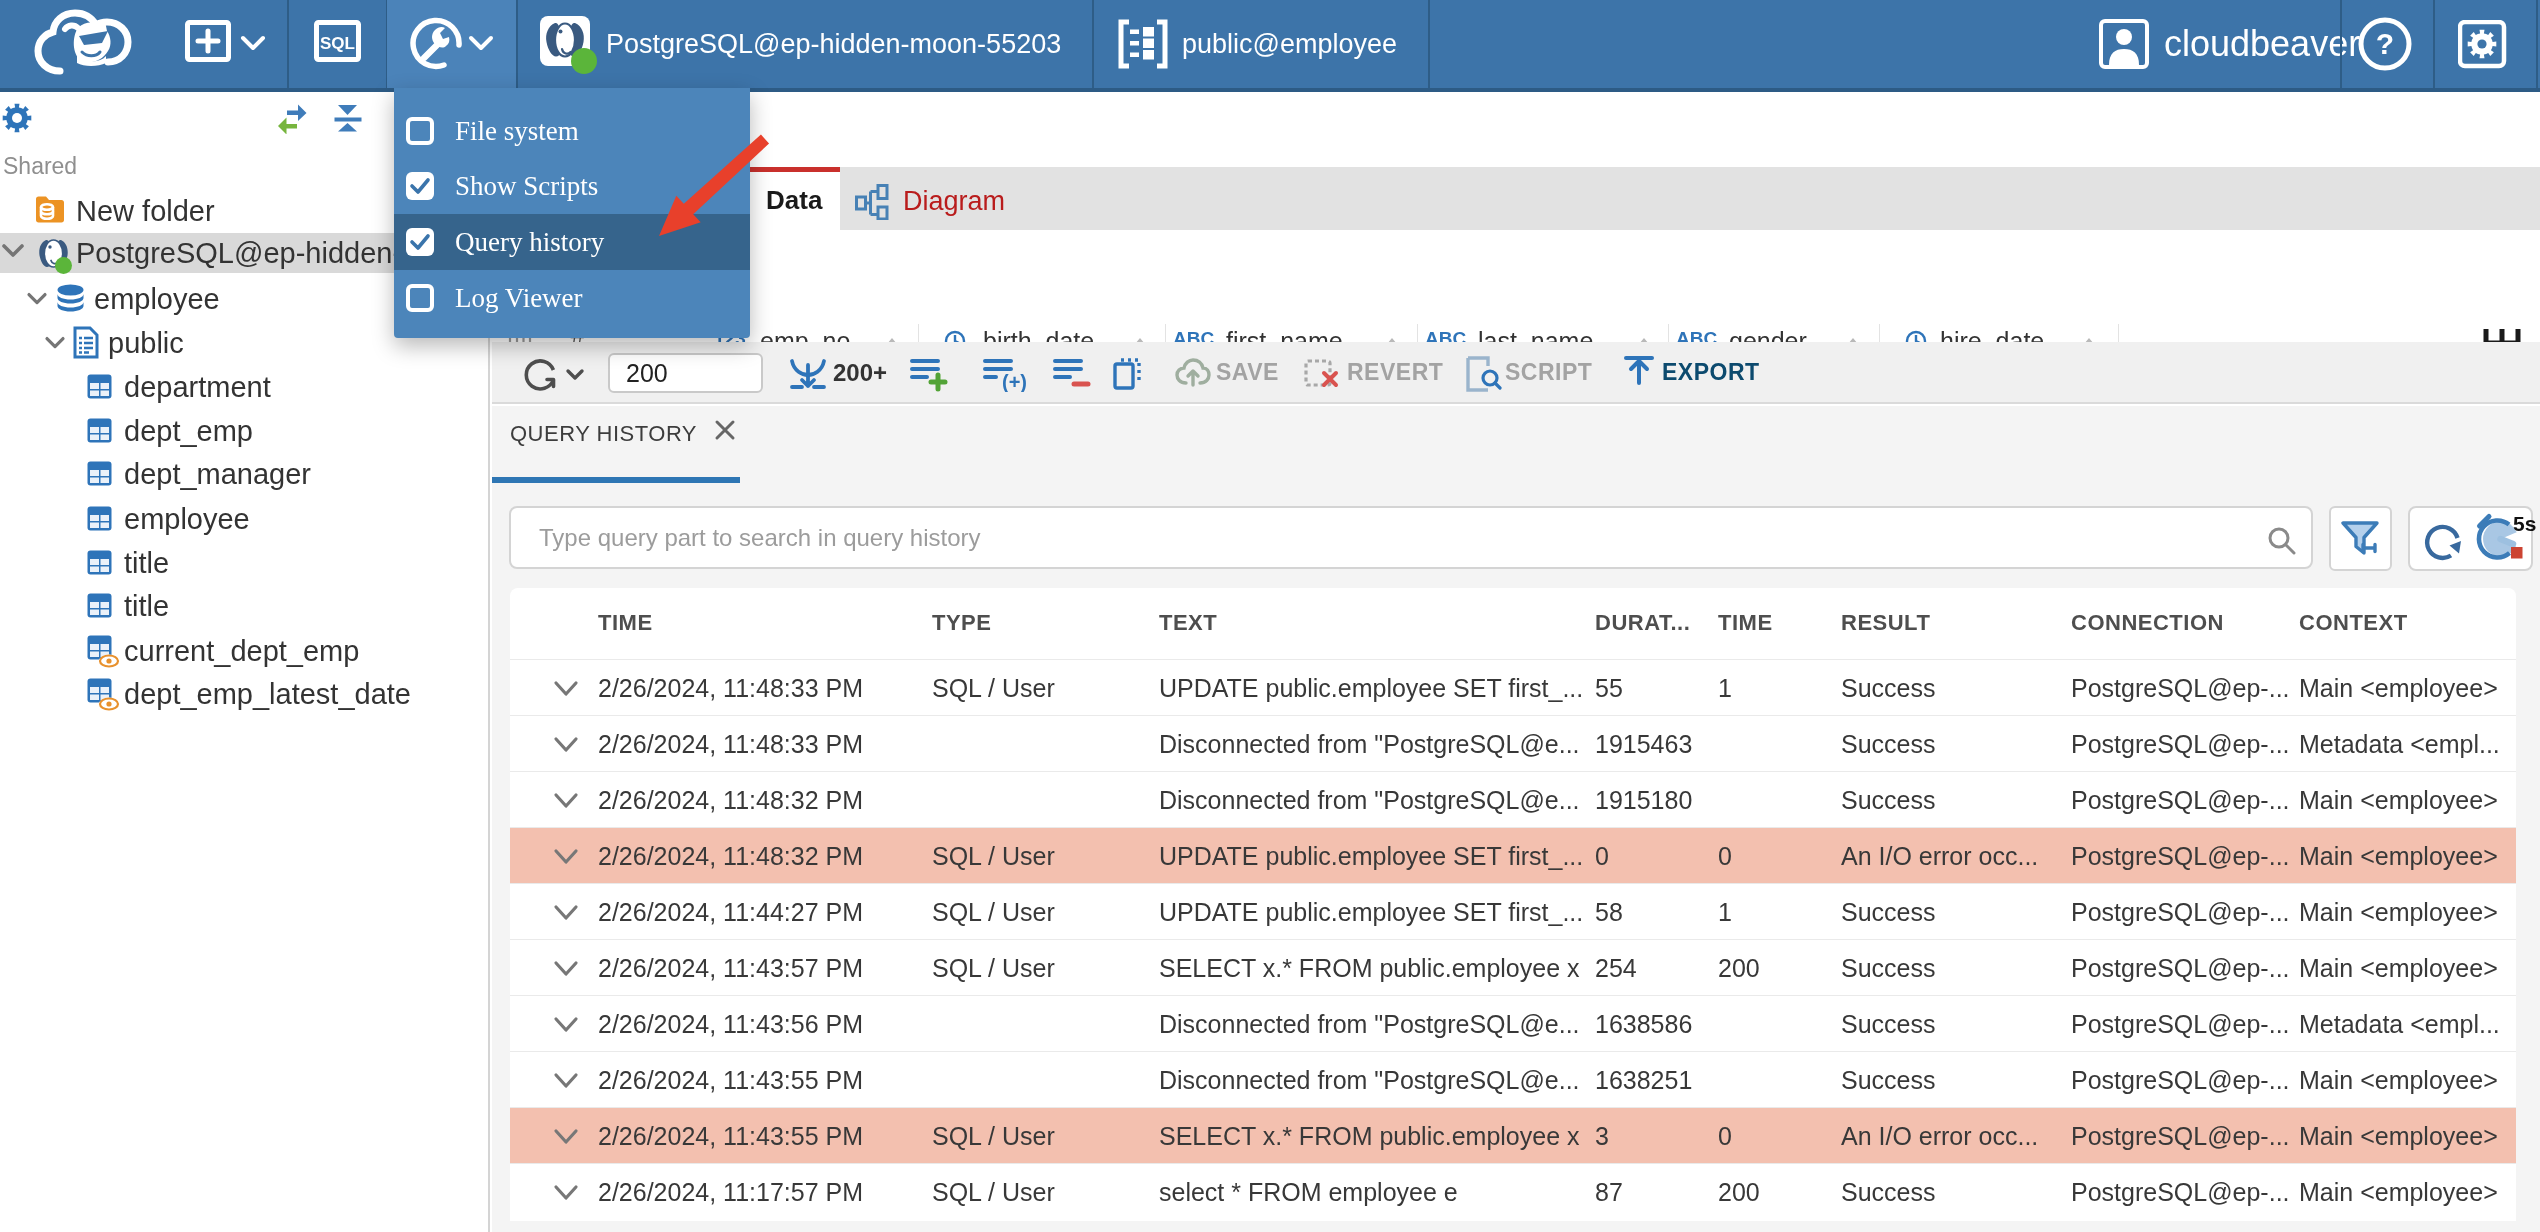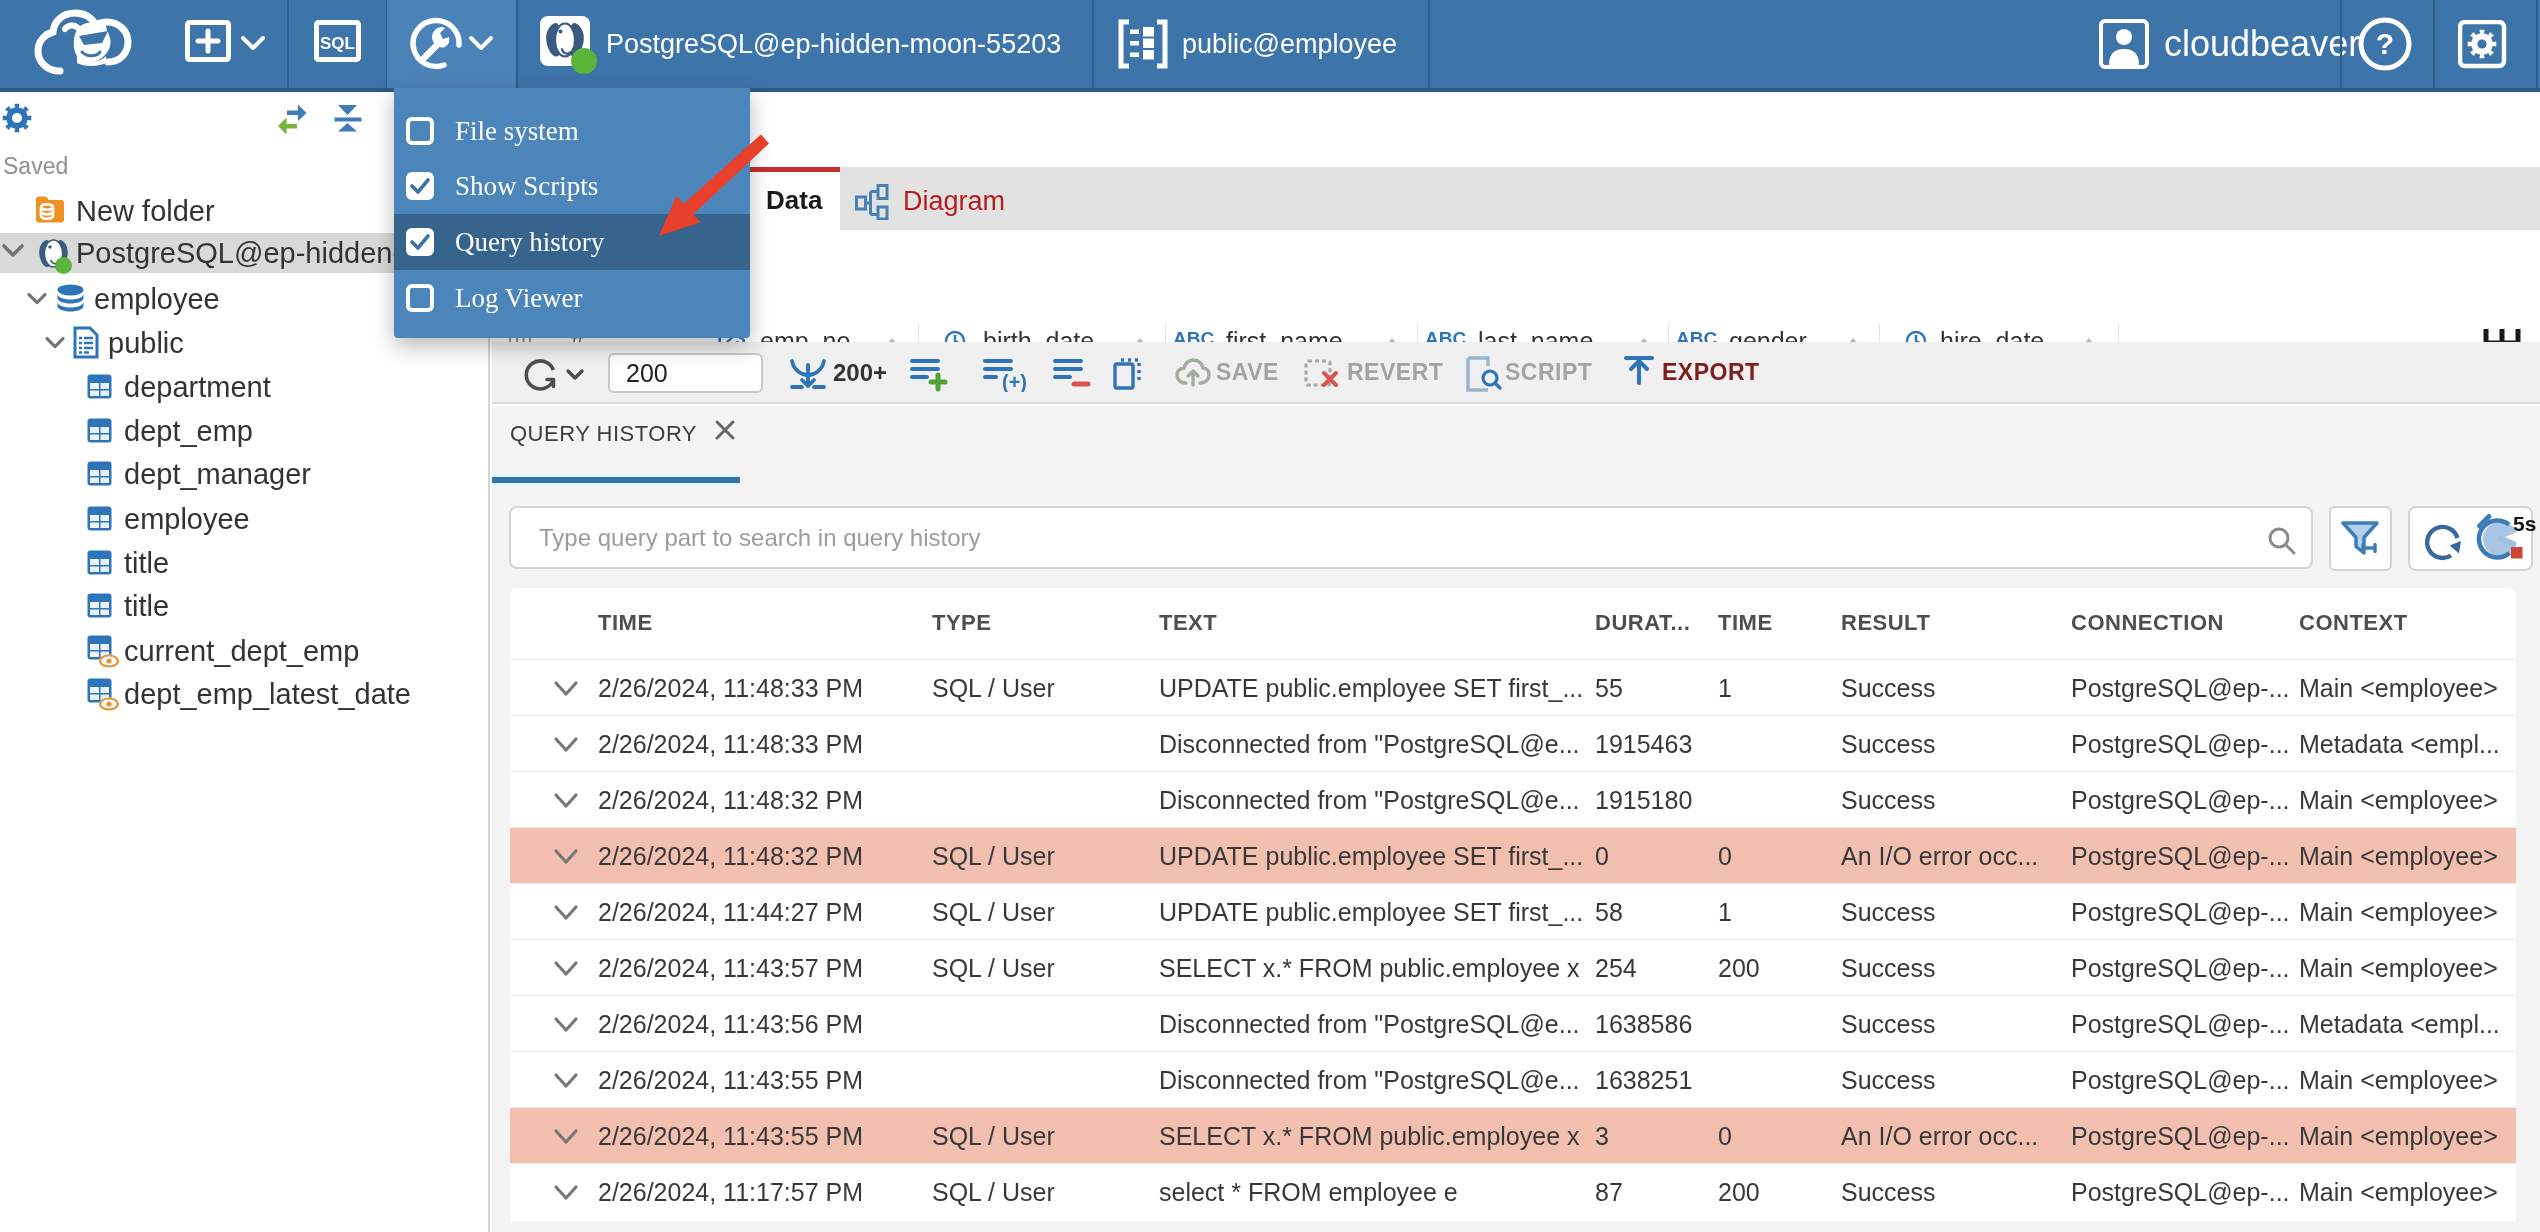--- a/index.html
+++ b/index.html
@@ -144,21 +144,21 @@
       <rect x="11" y="8.5" width="12" height="4.5" fill="#3f7cba"></rect>
       <polygon points="22,2.5 30.5,11 22,19" fill="#3f7cba"></polygon>
       <rect x="10" y="22" width="11" height="4.5" fill="#77b53e"></rect>
       <polygon points="10.5,15.5 2,24 10.5,32.5" fill="#77b53e"></polygon>
     </svg>
     <svg class="abs" style="left:334px;top:11px" width="28" height="30" viewBox="0 0 28 30">
       <polygon points="4,2 23,2 13.5,12" fill="#3f7cba"></polygon>
       <rect x="0.5" y="14.5" width="27" height="4" fill="#3f7cba"></rect>
       <polygon points="4,28.5 23,28.5 13.5,20" fill="#3f7cba"></polygon>
     </svg>
-    <div class="abs" style="left:3px;top:58px;font-size:23px;color:#8f8f8f;line-height:32px">Saved</div>
+    <div class="abs" style="left:3px;top:58px;font-size:23px;color:#8f8f8f;line-height:32px">Shared</div>
 
     <div class="trow" style="top:97px">
       <svg class="abs" style="left:34px;top:5px" width="32" height="32" viewBox="0 0 32 32">
         <path d="M2 5 C2 3.5 3 2.5 4.5 2.5 H12 L15 6 H27.5 C29 6 30 7 30 8.5 V26 C30 27.5 29 28.5 27.5 28.5 H4.5 C3 28.5 2 27.5 2 26 Z" fill="#ec9324"></path>
         <g fill="none" stroke="#fff" stroke-width="2.6">
           <ellipse cx="13" cy="13" rx="6" ry="2.8"></ellipse>
           <path d="M7 13 V22 C7 23.5 9.7 24.8 13 24.8 C16.3 24.8 19 23.5 19 22 V13"></path>
           <path d="M7 17.5 C7 19 9.7 20.3 13 20.3 C16.3 20.3 19 19 19 17.5"></path>
         </g>
       </svg>
@@ -405,21 +405,21 @@
       <path d="M4 2 H24 V10 M4 2 V34 H24" fill="none" stroke="#9ab4cc" stroke-width="3.4"></path>
       <circle cx="26" cy="22" r="7" fill="none" stroke="#2e74b9" stroke-width="3.2"></circle>
       <path d="M31 27 L36 32" stroke="#2e74b9" stroke-width="3.2" stroke-linecap="round"></path>
     </svg>
     <div class="tbbtn" style="left:1013px">SCRIPT</div>
 
     <svg class="abs" style="left:1130px;top:14px" width="34" height="36" viewBox="0 0 34 36">
       <path d="M17 2 V24 M17 2 L9 10 M17 2 L25 10" fill="none" stroke="#2e74b9" stroke-width="4" stroke-linecap="round" stroke-linejoin="round" transform="translate(0,3)"></path>
       <path d="M4 2 H30" stroke="#2e74b9" stroke-width="4" stroke-linecap="round"></path>
     </svg>
-    <div class="tbbtn" style="left:1170px;color:#7f1d1d">EXPORT</div>
+    <div class="tbbtn" style="left:1170px;color:#0c4a6e">EXPORT</div>
   </div>
   <div id="panel">
     <div class="abs" style="left:18px;top:7px;height:42px;line-height:42px;font-size:22px;color:#3d3d3d;letter-spacing:.5px">QUERY HISTORY</div>
     <svg class="abs" style="left:220px;top:11px" width="26" height="26" viewBox="0 0 26 26">
       <path d="M5 5 L21 21 M21 5 L5 21" stroke="#666" stroke-width="3" stroke-linecap="round"></path>
     </svg>
     <div class="abs" style="left:0;top:71px;width:248px;height:6px;background:#2e76b4"></div>
     <div class="abs" style="left:17px;top:100px;width:1804px;height:63px;background:#fff;border:2px solid #d4d4d4;border-radius:8px;font-size:24px;color:#9c9c9c;line-height:59px;padding-left:28px">Type query part to search in query history</div>
     <svg class="abs" style="left:1774px;top:119px" width="32" height="32" viewBox="0 0 32 32">
       <circle cx="13" cy="13" r="9" fill="none" stroke="#8a8a8a" stroke-width="3"></circle>

